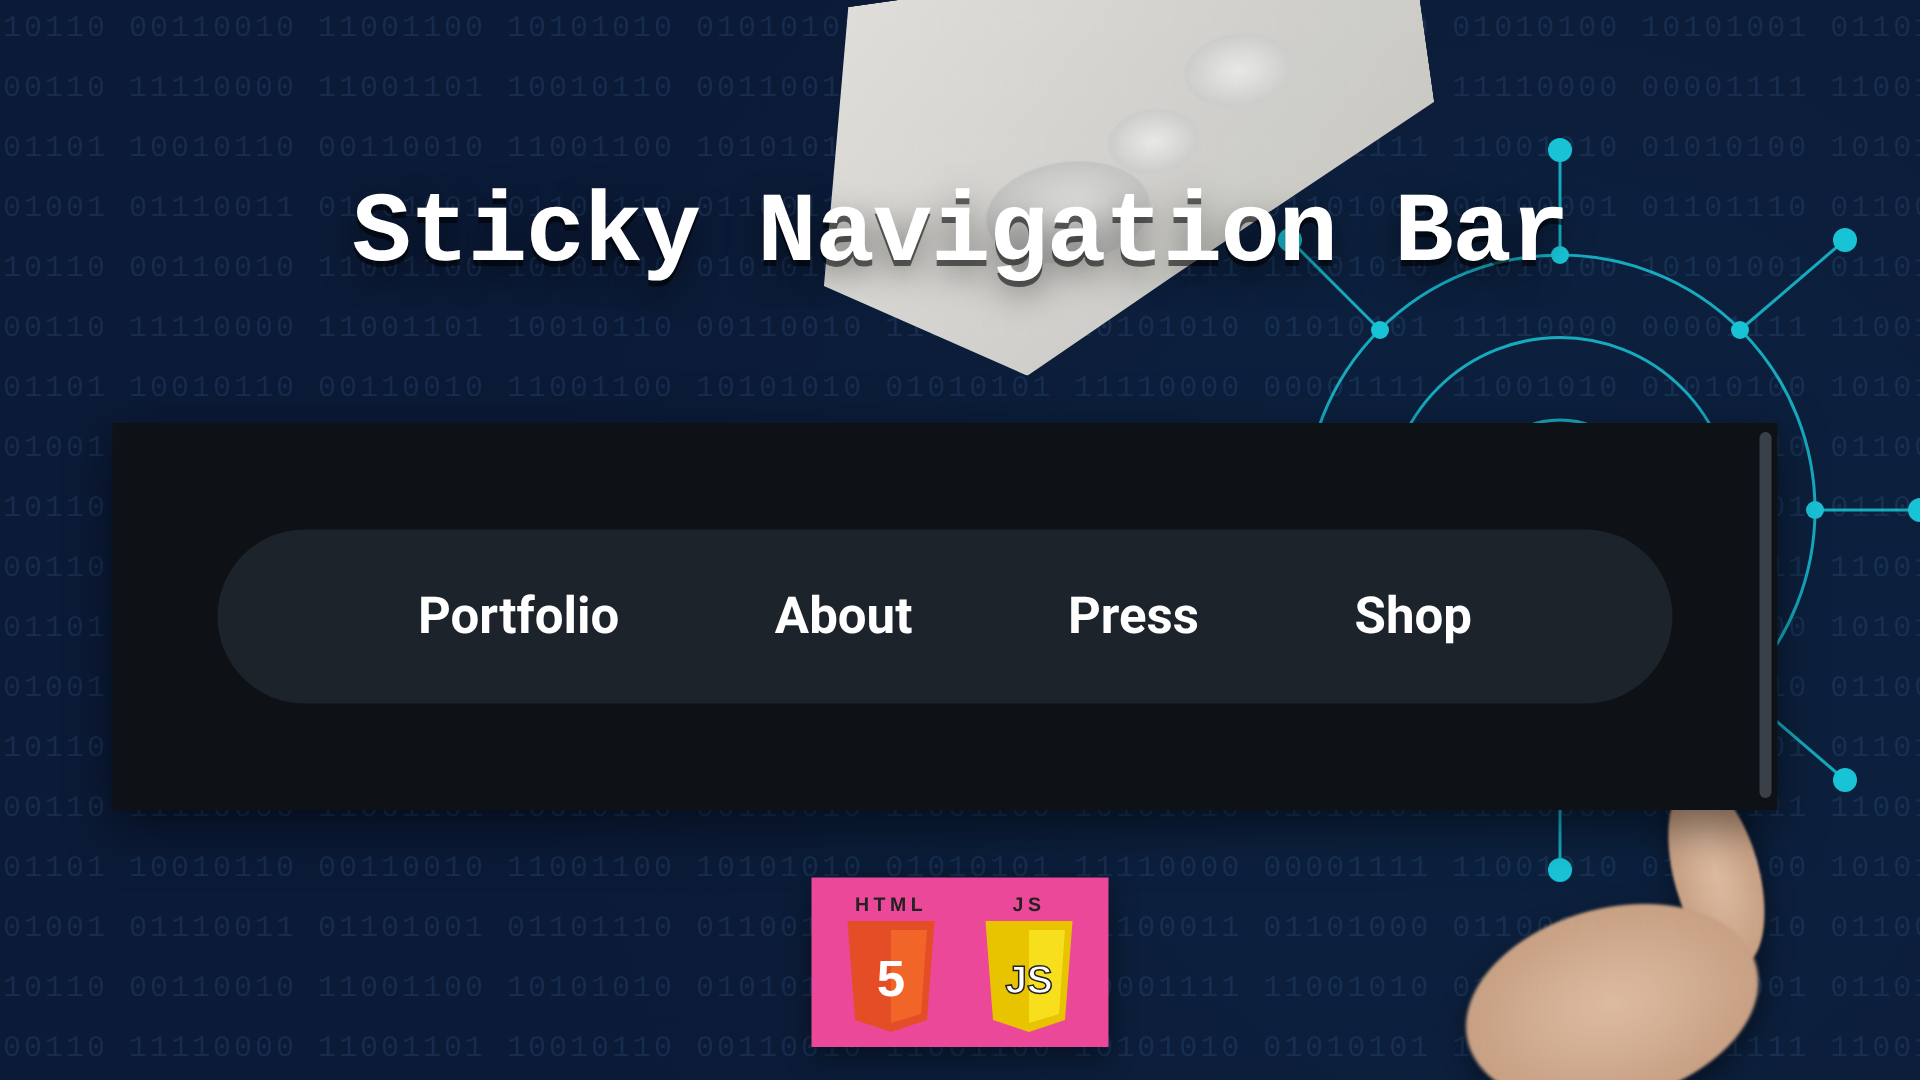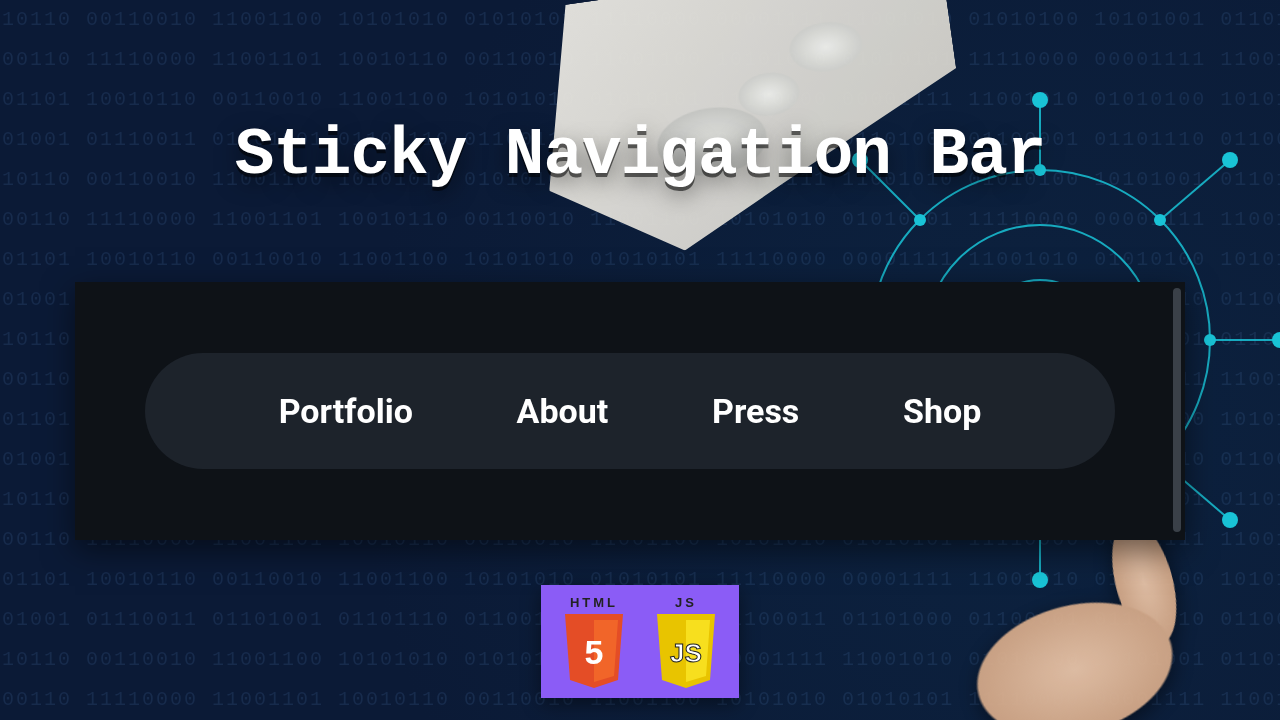--- a/index.html
+++ b/index.html
@@ -125,21 +125,21 @@
     font-size: 34px;
     text-decoration: none;
     font-family: -apple-system, "Segoe UI", Roboto, sans-serif;
   }
 
   
   .badges {
     position: absolute;
     left: 50%; transform: translateX(-50%);
     bottom: 22px;
-    background: #8b5cf6;
+    background: #ec4899;
     padding: 10px 14px;
     display: flex; gap: 14px;
     box-shadow: 0 6px 18px rgba(0,0,0,.45);
   }
   .badge { width: 78px; display: flex; flex-direction: column; align-items: center; }
   .badge .lbl {
     font-family: Arial, sans-serif;
     font-weight: 900; font-size: 13px; letter-spacing: 3px;
     color: #222;
     margin-bottom: 4px;

